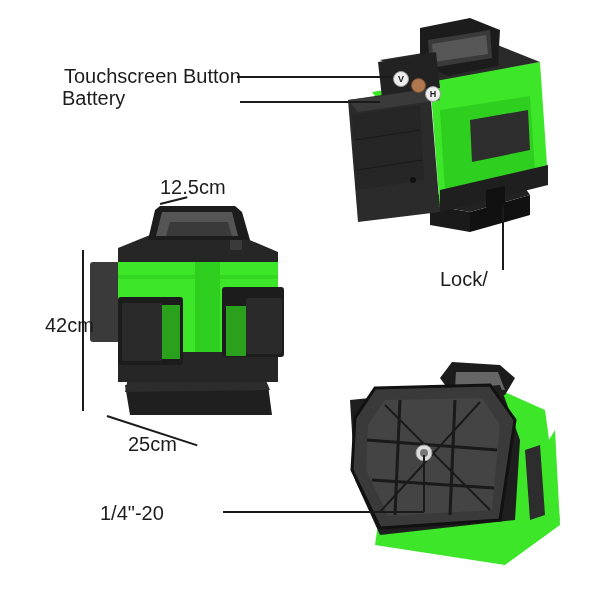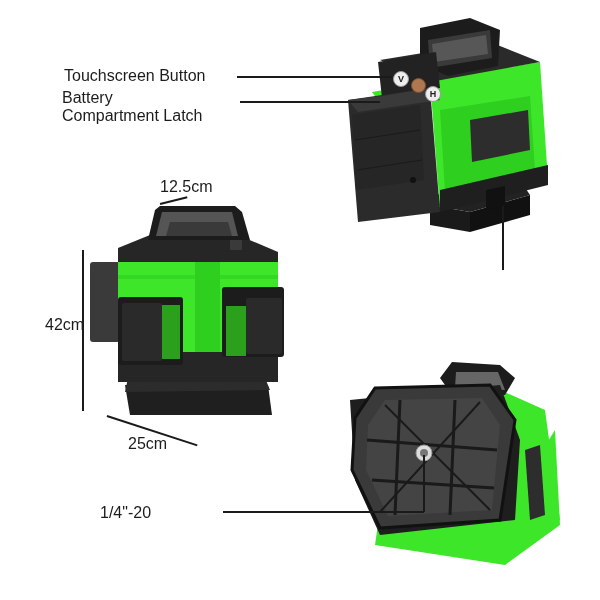--- a/index.html
+++ b/index.html
@@ -1,19 +1,19 @@
 <!DOCTYPE html>
 <html><head>
   <meta charset="utf-8">
   <style>
     * { box-sizing: border-box; margin: 0; padding: 0; }
     html, body { width: 600px; height: 600px; background: #ffffff; overflow: hidden; }
     body { position: relative; font-family: "Liberation Sans", "DejaVu Sans", sans-serif; color: #1a1a1a; }
     .abs { position: absolute; }
-    .label { position: absolute; font-size: 16px; line-height: 18px; color: #1c1c1c; white-space: nowrap; }
+    .label { position: absolute; font-size: 20px; line-height: 18px; color: #1c1c1c; white-space: nowrap; }
     .center { text-align: left; }
     .hline { position: absolute; height: 1.5px; background: #1a1a1a; }
     .vline { position: absolute; width: 1.5px; background: #1a1a1a; }
     .dline { position: absolute; height: 1.5px; background: #1a1a1a; transform-origin: 0 50%; }
     svg { position: absolute; overflow: visible; }
   </style>
 </head>
 <body>
 
 <div>
@@ -56,26 +56,26 @@
   <div class="abs" style="left:425px;top:86px;width:16px;height:16px;border-radius:50%;background:#eee;border:1px solid #999;font-size:9px;font-weight:bold;text-align:center;line-height:14px;color:#222;">
     <span>H</span>
   </div>
 </div>
 
 <div class="label" style="left:64px;top:67px;">Touchscreen Button</div>
 <div class="hline" style="left:237px;top:76px;width:155px;"></div>
 
 <div class="label center" style="left:62px;top:89px;width:172px;">
   <div>Battery</div>
-  <div>Compartment Latch</div>
 </div>
 <div class="hline" style="left:240px;top:101px;width:140px;"></div>
 
 <div class="vline" style="left:502px;top:206px;height:64px;"></div>
 <div class="label center" style="left:440px;top:270px;width:124px;">
+  <div>Lock/</div>
 </div>
 
 <div>
   <svg width="600" height="600" style="left:0;top:0;">
 
     <polygon points="125,385 268,385 272,415 130,415" fill="#1f1f1f"></polygon>
     <polygon points="128,378 265,378 270,390 125,392" fill="#2c2c2c"></polygon>
 
     <rect x="90" y="262" width="30" height="80" rx="3" fill="#3a3a3a"></rect>
 

